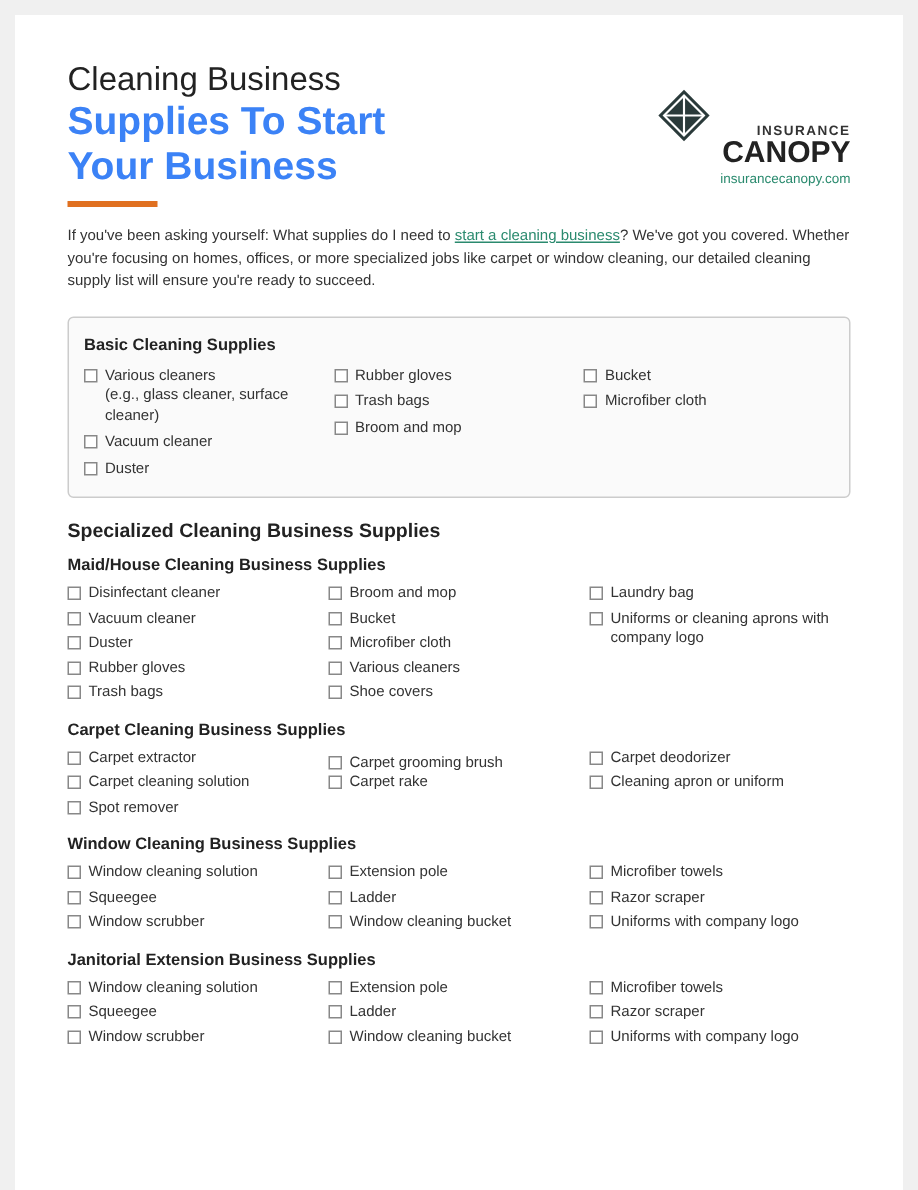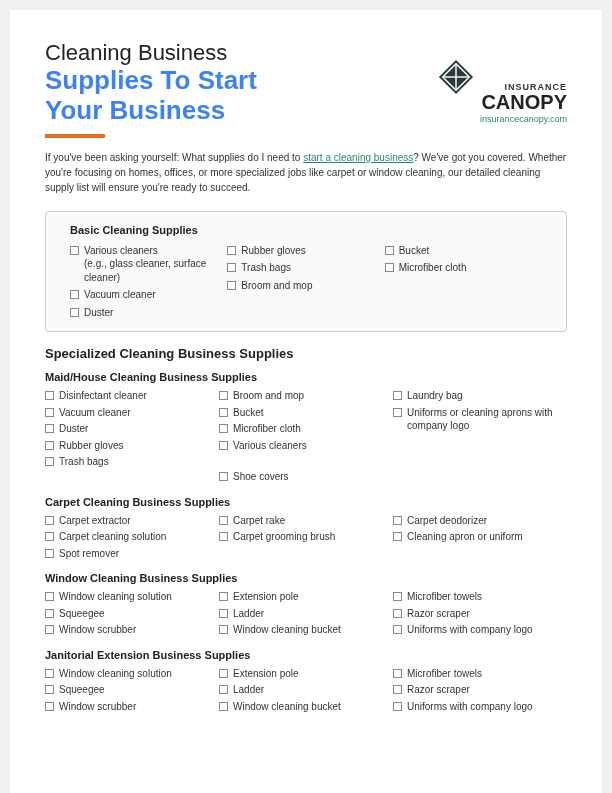--- a/index.html
+++ b/index.html
@@ -86,21 +86,21 @@
       line-height: 1.5;
       margin-bottom: 16px;
     }
     .intro-text a {
       color: #2a8a6e;
       text-decoration: underline;
     }
     .section-box {
       border: 1px solid #ccc;
       border-radius: 4px;
-      padding: 12px 24px;
+      padding: 12px 10px;
       margin-bottom: 14px;
       background: #fafafa;
     }
     .section-title {
       font-size: 11px;
       font-weight: bold;
       color: #222;
       margin-bottom: 8px;
     }
     .items-grid {
@@ -260,21 +260,21 @@
               <span>Bucket</span>
             </div>
           <div class="check-item" style="margin-top:3px">
               <div class="checkbox"></div>
               <span>Microfiber cloth</span>
             </div>
           <div class="check-item" style="margin-top:3px">
               <div class="checkbox"></div>
               <span>Various cleaners</span>
             </div>
-          <div class="check-item" style="margin-top:18px">
+          <div class="check-item" style="margin-top:3px">
               <div class="checkbox"></div>
               <span>Shoe covers</span>
             </div>
         </div>
         <div>
           <div class="check-item">
               <div class="checkbox"></div>
               <span>Laundry bag</span>
             </div>
           <div class="check-item" style="margin-top:3px">
@@ -296,27 +296,27 @@
           <div class="check-item" style="margin-top:3px">
               <div class="checkbox"></div>
               <span>Carpet cleaning solution</span>
             </div>
           <div class="check-item" style="margin-top:3px">
               <div class="checkbox"></div>
               <span>Spot remover</span>
             </div>
         </div>
         <div>
+          <div class="check-item" style="margin-top:3px">
+              <div class="checkbox"></div>
+              <span>Carpet grooming brush</span>
+            </div>
           <div class="check-item">
               <div class="checkbox"></div>
               <span>Carpet rake</span>
-            </div>
-          <div class="check-item" style="margin-top:3px">
-              <div class="checkbox"></div>
-              <span>Carpet grooming brush</span>
             </div>
         </div>
         <div>
           <div class="check-item">
               <div class="checkbox"></div>
               <span>Carpet deodorizer</span>
             </div>
           <div class="check-item" style="margin-top:3px">
               <div class="checkbox"></div>
               <span>Cleaning apron or uniform</span>

